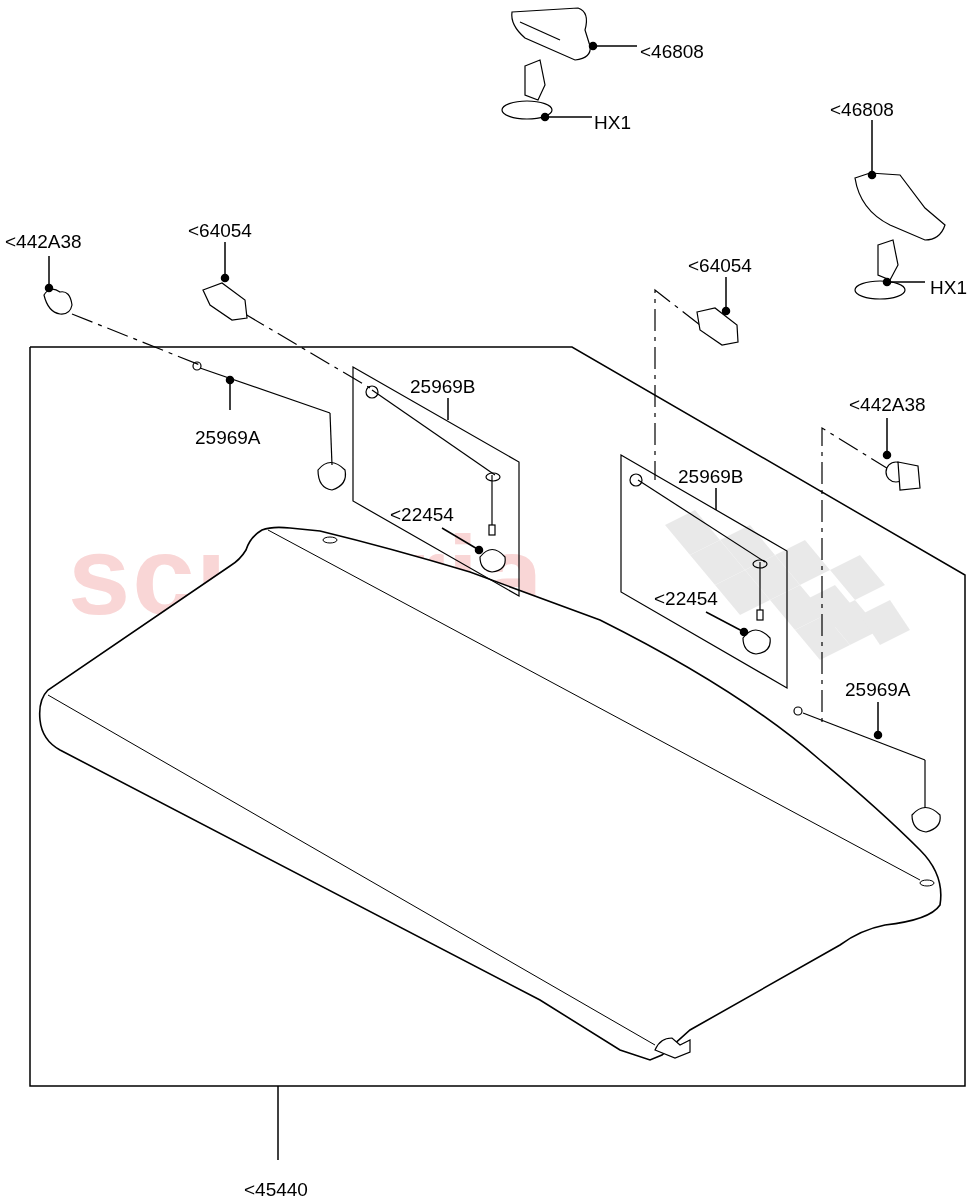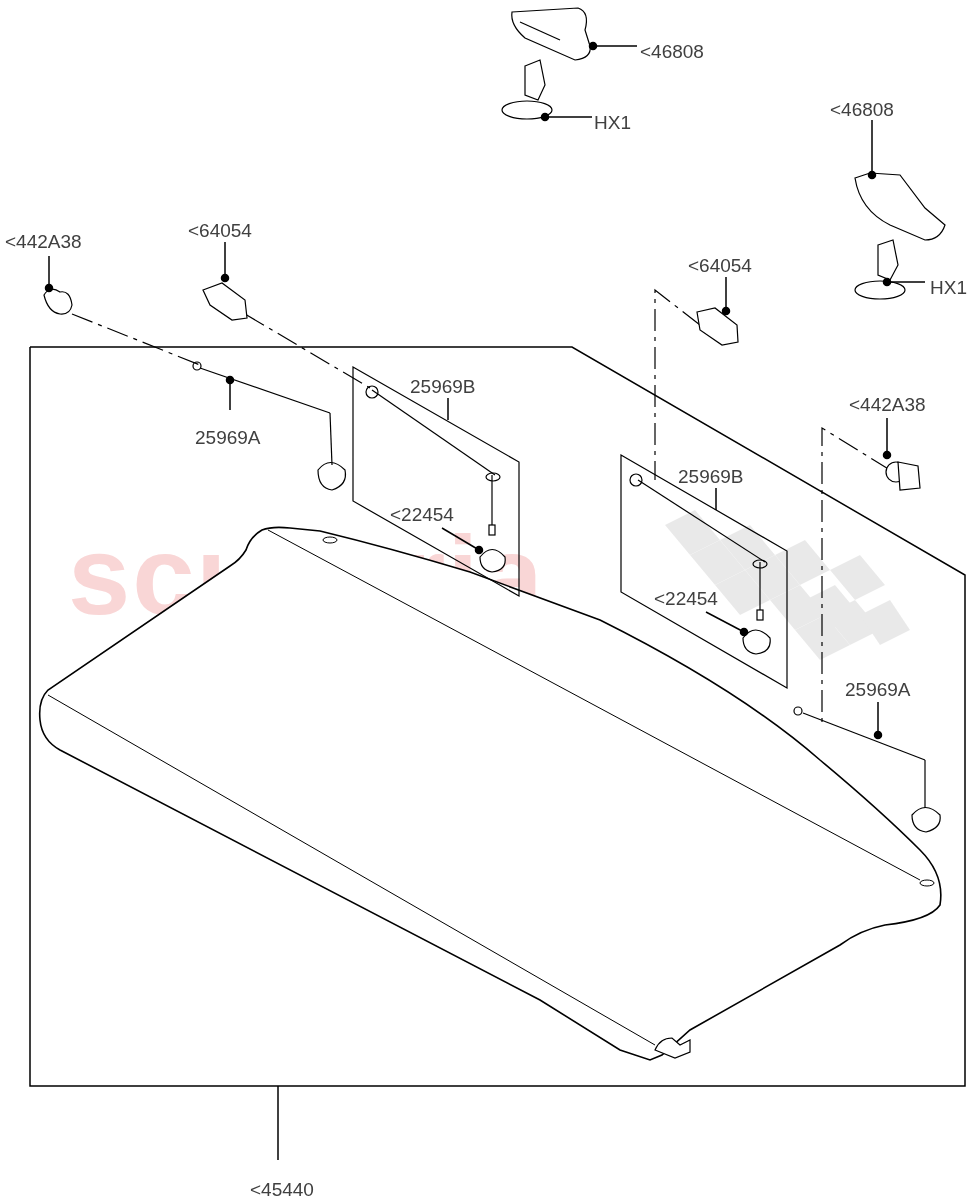--- a/index.html
+++ b/index.html
@@ -1,18 +1,18 @@
 <!DOCTYPE html>
 <html><head>
 <meta charset="utf-8">
 <style>
   html, body { margin: 0; padding: 0; background: #ffffff; }
   body { width: 978px; height: 1200px; position: relative; overflow: hidden; font-family: "Liberation Sans", sans-serif; }
   #canvas { position: absolute; left: 0; top: 0; width: 978px; height: 1200px; }
-  .callout { position: absolute; font-family: "Liberation Sans", sans-serif; font-size: 19px; color: #404040; white-space: nowrap; line-height: 1; cursor: pointer; }
+  .callout { position: absolute; font-family: "Liberation Sans", sans-serif; font-size: 19px; color: #000000; white-space: nowrap; line-height: 1; cursor: pointer; }
   .wm-big { position: absolute; left: 68px; top: 520px; font-family: "Liberation Sans", sans-serif; font-weight: bold; font-size: 112px; color: #f9d6d6; letter-spacing: 2px; line-height: 1; }
   .wm-small { position: absolute; left: 78px; top: 655px; font-family: "Liberation Sans", sans-serif; font-weight: bold; font-size: 38px; color: #ebe9e9; letter-spacing: 50px; line-height: 1; }
 </style>
 </head>
 <body>
 
 <div id="canvas">
 
   <div class="wm-big">scuderia</div>
   <div class="wm-small">car parts</div>
@@ -150,14 +150,14 @@
   <span class="callout" style="left:5px;top:232px">&lt;442A38</span>
   <span class="callout" style="left:188px;top:221px">&lt;64054</span>
   <span class="callout" style="left:688px;top:256px">&lt;64054</span>
   <span class="callout" style="left:410px;top:377px">25969B</span>
   <span class="callout" style="left:195px;top:428px">25969A</span>
   <span class="callout" style="left:849px;top:395px">&lt;442A38</span>
   <span class="callout" style="left:678px;top:467px">25969B</span>
   <span class="callout" style="left:390px;top:505px">&lt;22454</span>
   <span class="callout" style="left:654px;top:589px">&lt;22454</span>
   <span class="callout" style="left:845px;top:680px">25969A</span>
-  <span class="callout" style="left:250px;top:1180px">&lt;45440</span>
+  <span class="callout" style="left:244px;top:1180px">&lt;45440</span>
 </div>
 
 </body></html>

